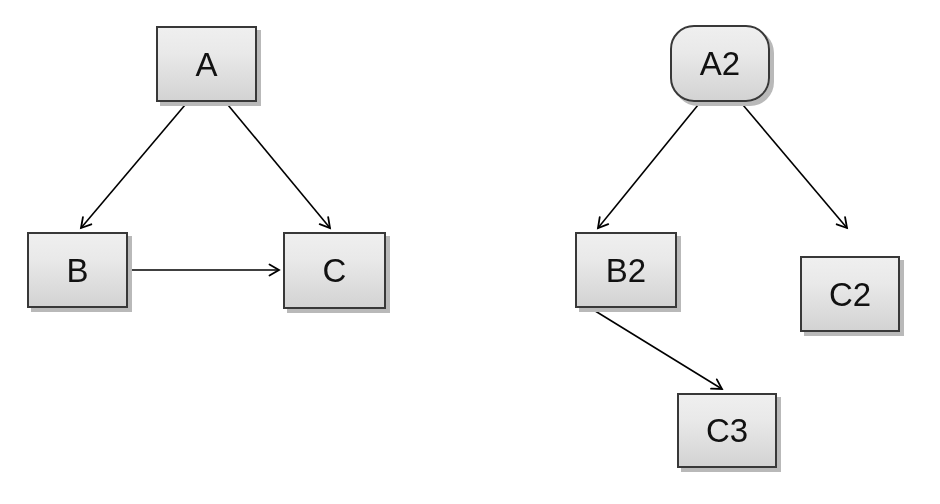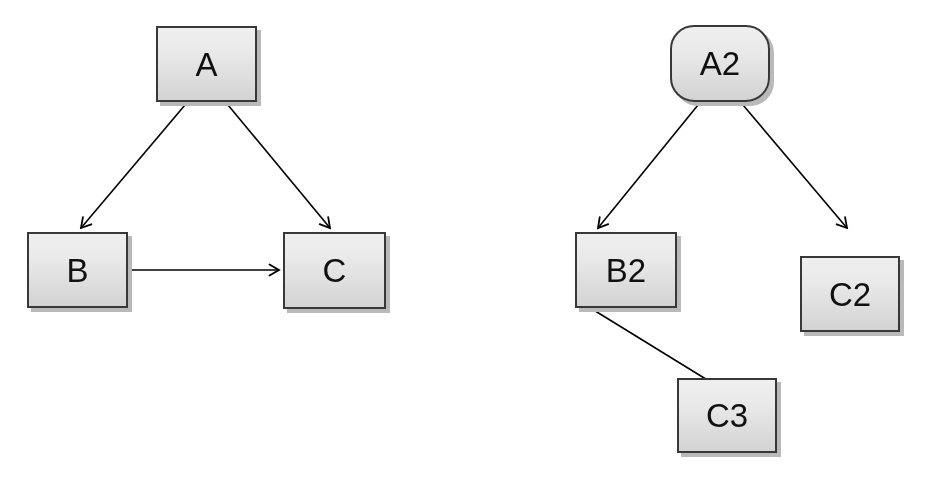--- a/index.html
+++ b/index.html
@@ -81,16 +81,16 @@
     </div>
     <div class="node" style="left: 670px; top: 25px; width: 100px; height: 77px; border-radius: 24px;">
       <span class="node-label">A2</span>
     </div>
     <div class="node" style="left: 543px; top: 232px; width: 102px; height: 76px; margin-left: 32px;">
       <span class="node-label">B2</span>
     </div>
     <div class="node" style="left: 800px; top: 232px; width: 100px; height: 76px; margin-top: 24px;">
       <span class="node-label">C2</span>
     </div>
-    <div class="node" style="left: 677px; top: 378px; width: 100px; height: 75px;">
+    <div class="node" style="left: 677px; top: 393px; width: 100px; height: 75px;">
       <span class="node-label">C3</span>
     </div>
   </div>
 
 </body></html>

